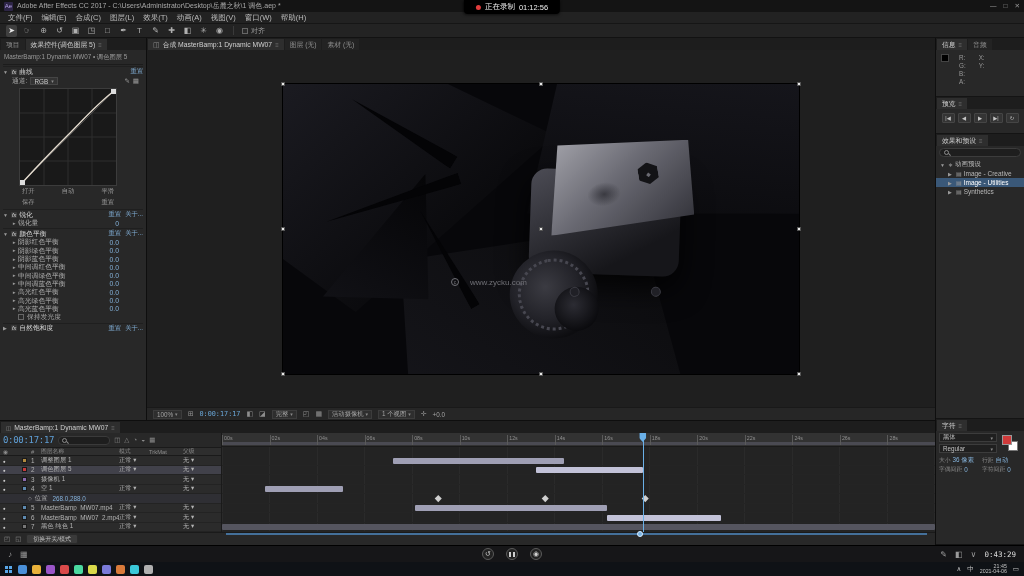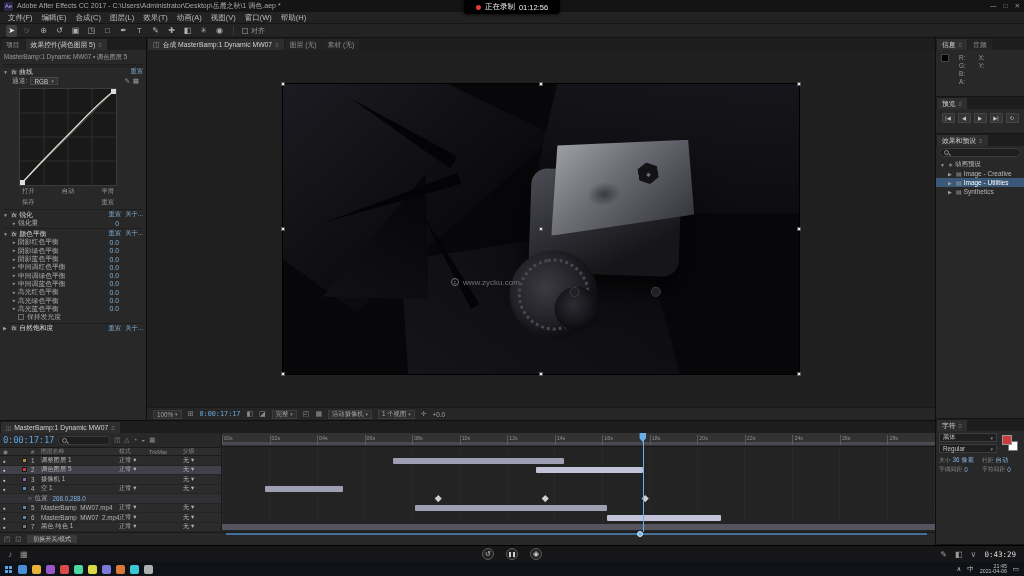--- a/index.html
+++ b/index.html
@@ -71,21 +71,21 @@
   .sp3{left:110px;top:170px;width:110px;height:10px;transform:rotate(60deg);clip-path:polygon(0 50%,100% 0,100% 100%)}
   .device{position:absolute;left:205px;top:28px;width:240px;height:220px;transform:rotate(-10deg)}
   .dev-body{position:absolute;left:42px;top:58px;width:150px;height:104px;background:linear-gradient(150deg,#4c4c55,#16161a 75%);border-radius:16px;transform:rotate(12deg);box-shadow:0 12px 30px rgba(0,0,0,.85)}
   .dev-plate{position:absolute;left:60px;top:30px;width:152px;height:96px;background:linear-gradient(135deg,#a9a9b0 0%,#6b6b74 45%,#2c2c33 100%);clip-path:polygon(10% 6%,96% 0,100% 78%,6% 100%);transform:rotate(10deg)}
   .dev-blotch{position:absolute;left:104px;top:70px;width:34px;height:24px;background:radial-gradient(ellipse,rgba(20,20,25,.55) 0%,rgba(0,0,0,0) 70%);border-radius:50%}
   .hex{position:absolute;left:158px;top:58px;width:20px;height:22px;background:#131316;clip-path:polygon(50% 0,100% 25%,100% 75%,50% 100%,0 75%,0 25%);display:flex;align-items:center;justify-content:center;color:#6a6a72;font-size:6px}
   .ring1{position:absolute;left:10px;top:128px;width:88px;height:88px;border-radius:50%;background:radial-gradient(circle at 42% 40%,#3b3b42 0%,#222228 45%,#0d0d10 72%)}
   .ring-gear{position:absolute;left:18px;top:136px;width:72px;height:72px;border:3px dotted #474750;border-radius:50%}
   .ring2{position:absolute;left:52px;top:168px;width:44px;height:44px;border-radius:50%;background:radial-gradient(circle at 45% 40%,#2c2c33,#0a0a0d 75%)}
   .knob{position:absolute;width:10px;height:10px;border-radius:50%;background:#202026;border:1px solid #3c3c44}
-  .watermark{position:absolute;left:168px;top:194px;color:#707076;font-size:8px;display:flex;gap:4px;align-items:flex-start}
+  .watermark{position:absolute;left:168px;top:194px;color:#707076;font-size:8px;display:flex;gap:11px;align-items:flex-start}
   .wm-icon{width:8px;height:8px;border:1px solid #707076;border-radius:50%;font-size:5px;line-height:7px;text-align:center}
   .handle{position:absolute;width:4px;height:4px;background:#e8e8e8;border:1px solid #555;transform:translate(-50%,-50%)}
   .viewer-statusbar{height:13px;background:#262626;display:flex;align-items:center;gap:6px;padding:0 6px;font-size:6.3px;color:#a4a4a4;border-top:1px solid #191919;flex-shrink:0}
   .vs-drop{display:flex;align-items:center;gap:2px;background:#2e2e2e;border:1px solid #3c3c3c;padding:0 3px;height:9px;white-space:nowrap}
   .vs-ico{font-size:7px;color:#8e8e8e}
   .vs-time{color:#6aa7d8;font-family:"DejaVu Sans Mono",monospace;font-size:6.8px}
 
   
   .right-col .panel{margin-bottom:1px}
   .info-body{display:flex;gap:10px;padding:3px 5px;font-size:6.3px;color:#9a9a9a}

